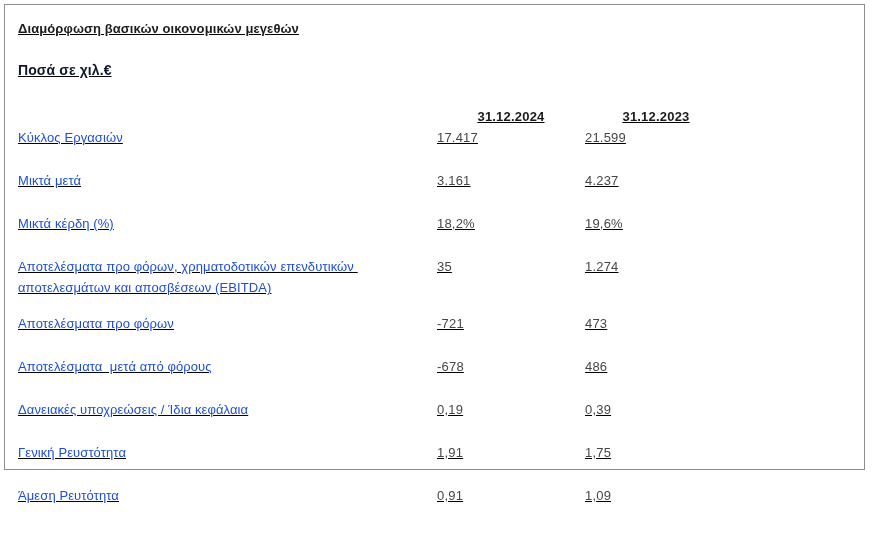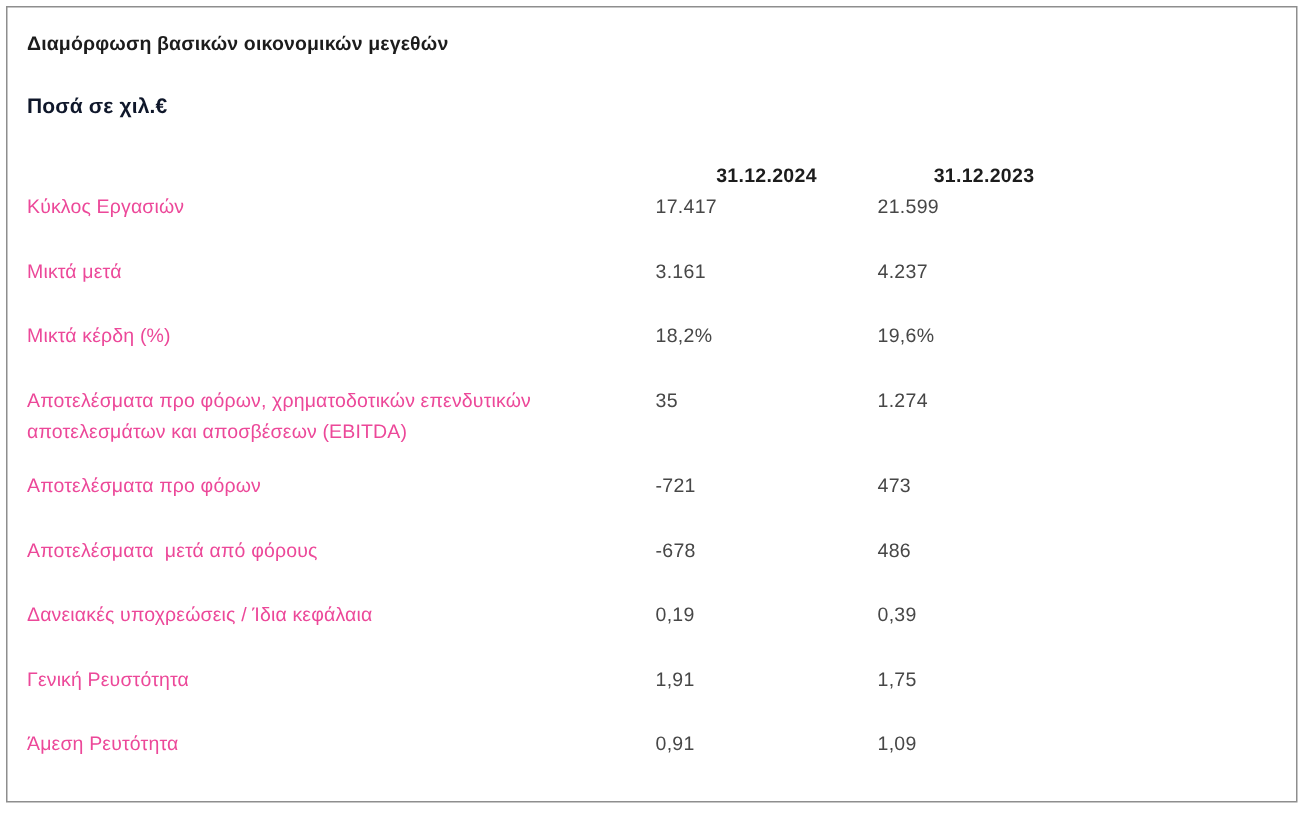--- a/index.html
+++ b/index.html
@@ -9,46 +9,47 @@
     height: 542px;
     background: #ffffff;
     font-family: "Liberation Sans", sans-serif;
     overflow: hidden;
   }
   .panel {
     position: absolute;
     left: 4px;
     top: 4px;
     width: 861px;
-    height: 531px;
+    height: 466px;
     box-sizing: border-box;
     border: 1px solid #8e8e8e;
     background: #ffffff;
     padding: 15px 0 0 13px;
+    text-decoration: underline;
   }
   .title {
     font-size: 13px;
     font-weight: 700;
     color: #1c1c1c;
     line-height: 17px;
     margin: 0 0 23px 0;
     letter-spacing: 0.1px;
   }
   .trow {
     display: grid;
     grid-template-columns: 419px 148px 142px 1fr;
     align-items: start;
     min-height: 43px;
   }
   .trow.header-row { min-height: 42px; }
   .trow.tall { min-height: 57px; }
   .lbl {
     font-size: 13px;
     line-height: 21px;
-    color: #ec4899;
+    color: #1d4ed8;
     white-space: pre-wrap;
     letter-spacing: 0.1px;
   }
   .hdr-lbl {
     font-size: 14px;
     line-height: 21px;
     font-weight: 700;
     color: #0f172a;
     letter-spacing: 0.1px;
   }

